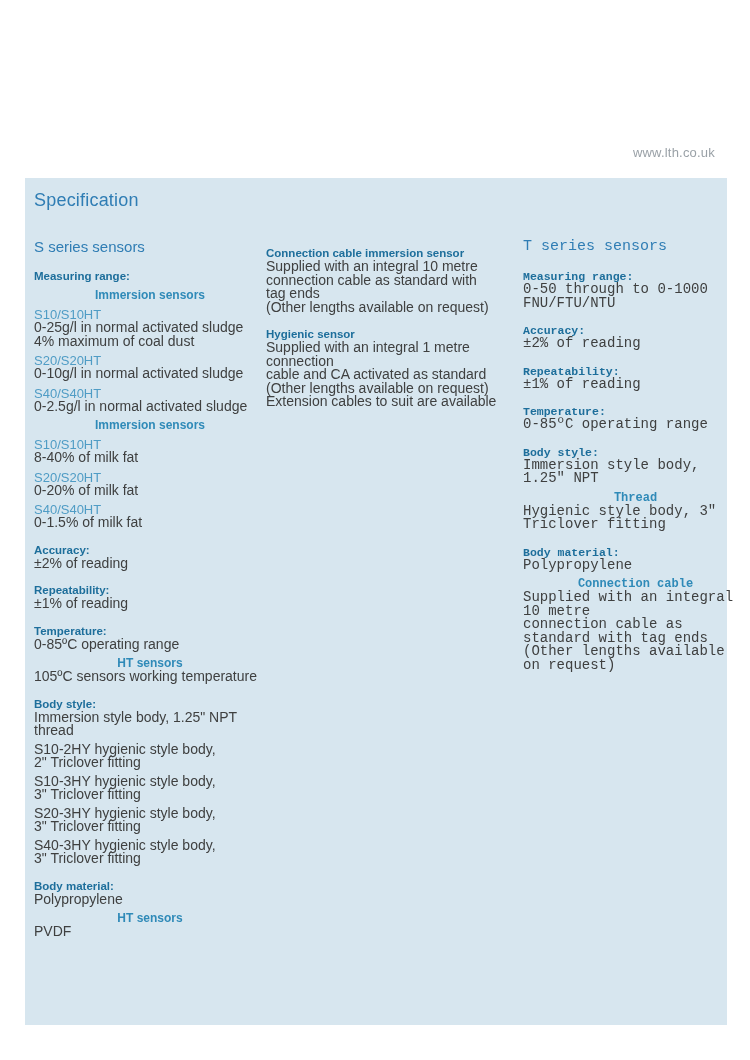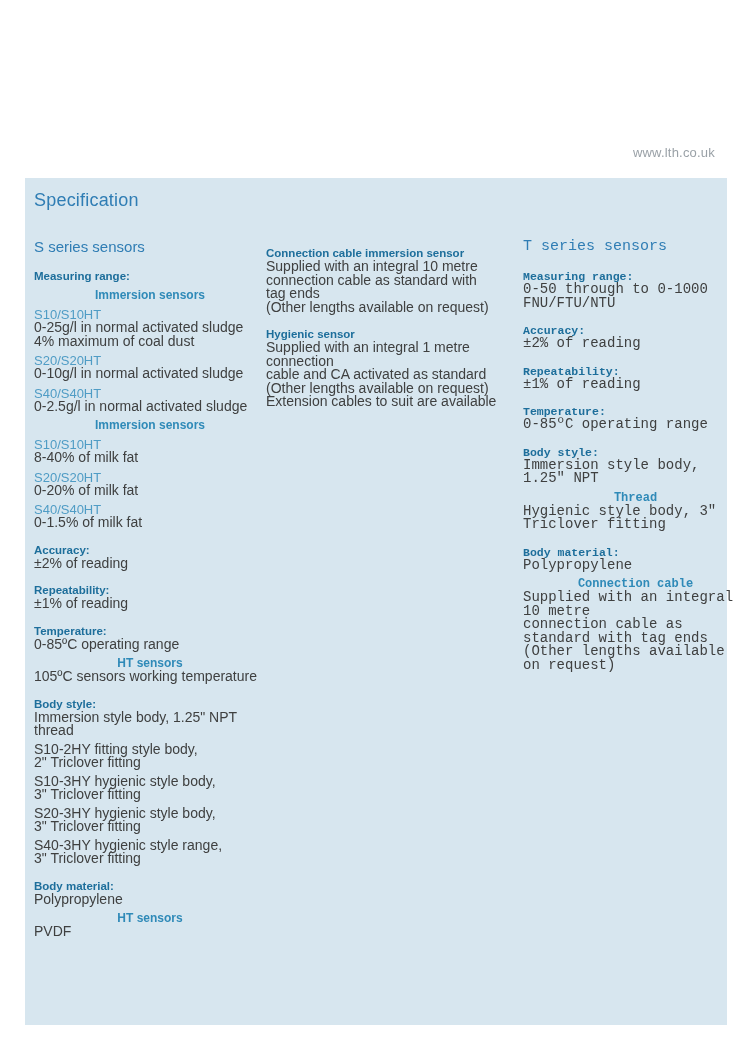--- a/index.html
+++ b/index.html
@@ -122,27 +122,27 @@
         <div class="it-label">Accuracy:</div>
         <div class="it-text">±2% of reading</div>
         <div class="it-label">Repeatability:</div>
         <div class="it-text">±1% of reading</div>
         <div class="it-label">Temperature:</div>
         <div class="it-text">0-85ºC operating range</div>
         <div class="it-label2">HT sensors</div>
         <div class="it-text">105ºC sensors working temperature</div>
         <div class="it-label">Body style:</div>
         <div class="it-text">Immersion style body, 1.25" NPT thread</div>
-        <div class="it-text it-textg">S10-2HY fitting style body,</div>
+        <div class="it-text it-textg">S10-2HY hygienic style body,</div>
         <div class="it-text">2" Triclover fitting</div>
         <div class="it-text it-textg">S10-3HY hygienic style body,</div>
         <div class="it-text">3" Triclover fitting</div>
         <div class="it-text it-textg">S20-3HY hygienic style body,</div>
         <div class="it-text">3" Triclover fitting</div>
-        <div class="it-text it-textg">S40-3HY hygienic style range,</div>
+        <div class="it-text it-textg">S40-3HY hygienic style body,</div>
         <div class="it-text">3" Triclover fitting</div>
         <div class="it-label">Body material:</div>
         <div class="it-text">Polypropylene</div>
         <div class="it-label2">HT sensors</div>
         <div class="it-text">PVDF</div>
       </div>
 
     <div class="col col-1">
         <div class="it-label">Connection cable immersion sensor</div>
         <div class="it-text">Supplied with an integral 10 metre</div>

